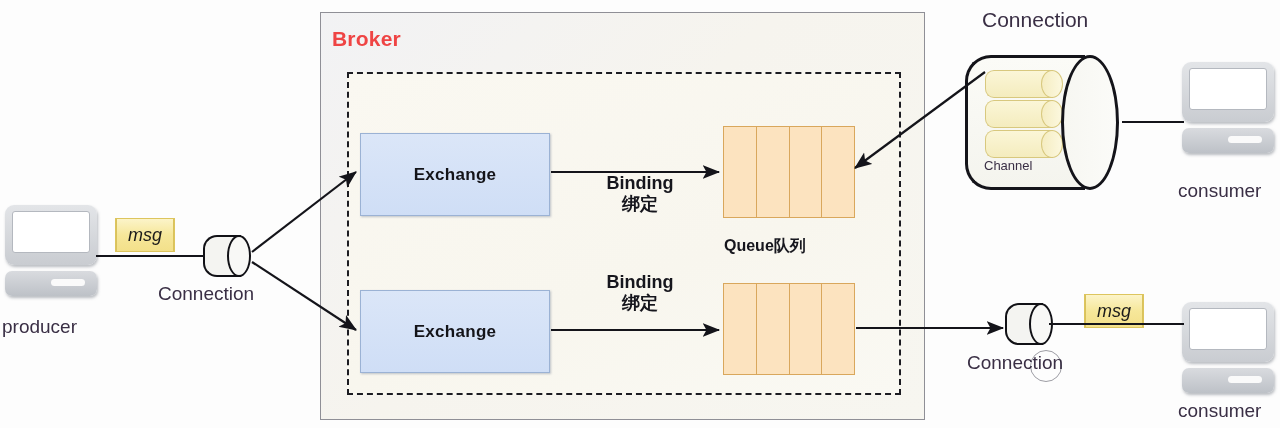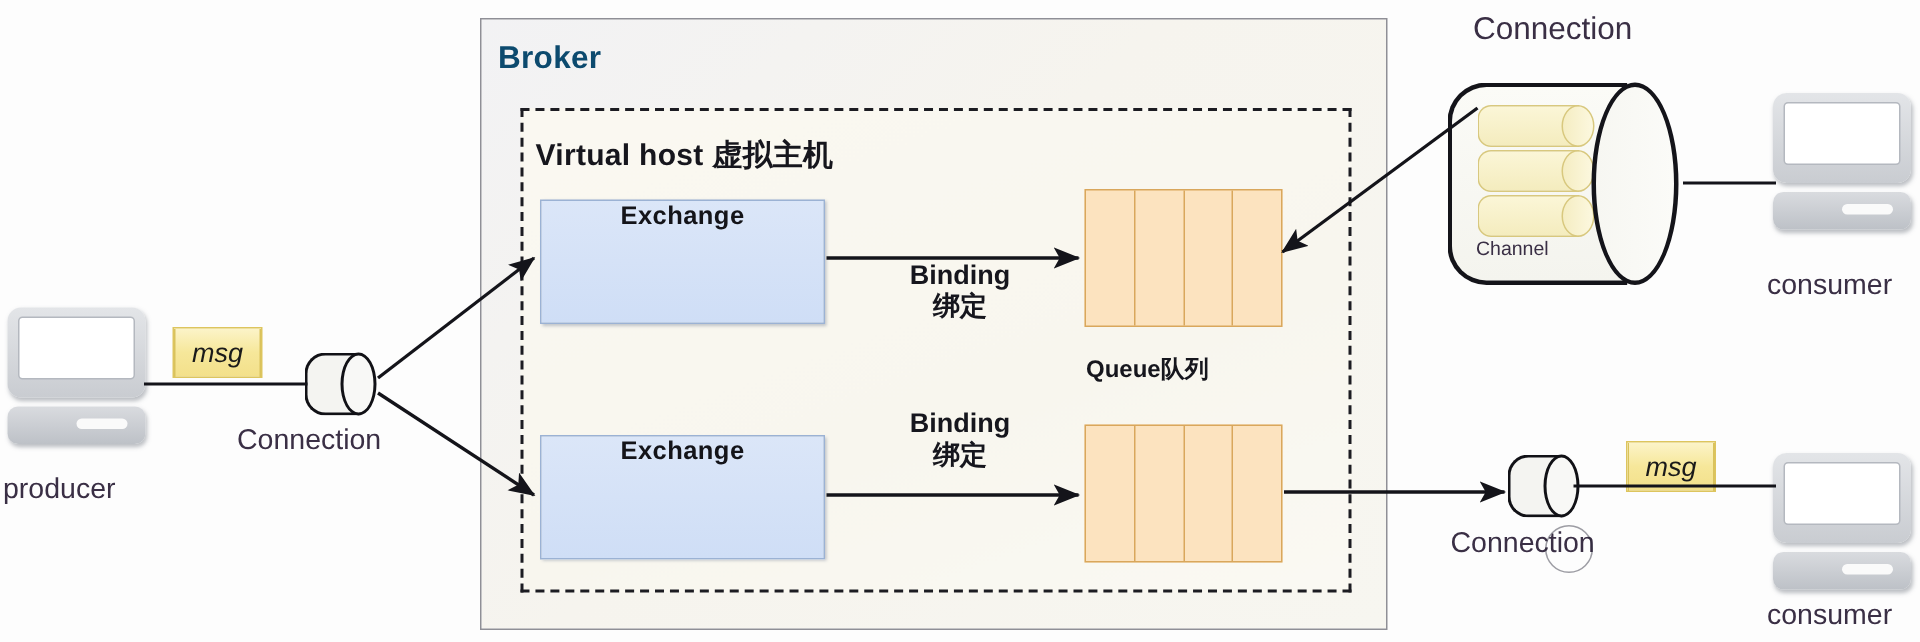--- a/index.html
+++ b/index.html
@@ -20,21 +20,21 @@
   
   #broker-box {
     left: 320px; top: 12px;
     width: 605px; height: 408px;
     background: linear-gradient(135deg, #f2f2f4 0%, #f6f4ee 45%, #f7f6f0 100%);
     border: 1.5px solid #8f8f96;
     box-sizing: border-box;
   }
   #broker-label {
     left: 332px; top: 27px;
-    font-size: 21px; font-weight: bold; color: #0c4a6e;
+    font-size: 21px; font-weight: bold; color: #ef4444;
     letter-spacing: .2px;
   }
 
   
   #vhost-box {
     left: 347px; top: 72px;
     width: 554px; height: 323px;
     border: 2.5px dashed #1c1c22;
     background: linear-gradient(160deg, #faf8f1 0%, #f8f6ee 60%, #faf9f3 100%);
     box-sizing: border-box;
@@ -44,21 +44,21 @@
     font-size: 20px; font-weight: bold; color: #16161d;
     letter-spacing: .2px;
   }
 
   
   .exchange {
     width: 190px; height: 83px;
     background: linear-gradient(180deg, #dbe6f8 0%, #cfdef6 100%);
     border: 1px solid #9bb2d4;
     box-shadow: 1px 1px 2px rgba(120,130,150,.45);
-    display: flex; align-items: flex-start; justify-content: center;
+    display: flex; align-items: center; justify-content: center;
     box-sizing: border-box;
   }
   .exchange span {
     font-size: 17px; font-weight: bold; color: #141419;
     letter-spacing: .3px;
   }
   #exchange-top { left: 360px; top: 133px; }
   #exchange-bottom { left: 360px; top: 290px; }
 
   
@@ -245,21 +245,20 @@
 </style>
 </head>
 <body>
 
 <div id="canvas">
 
   <div class="abs" id="broker-box"></div>
   <div class="abs" id="broker-label">Broker</div>
 
   <div class="abs" id="vhost-box"></div>
-  <div class="abs" id="vhost-label">Virtual host 虚拟主机</div>
 
   <div class="abs exchange" id="exchange-top">
     <span>Exchange</span>
   </div>
   <div class="abs exchange" id="exchange-bottom">
     <span>Exchange</span>
   </div>
 
   <div class="abs queue" id="queue-top">
     <div class="cell"></div>

